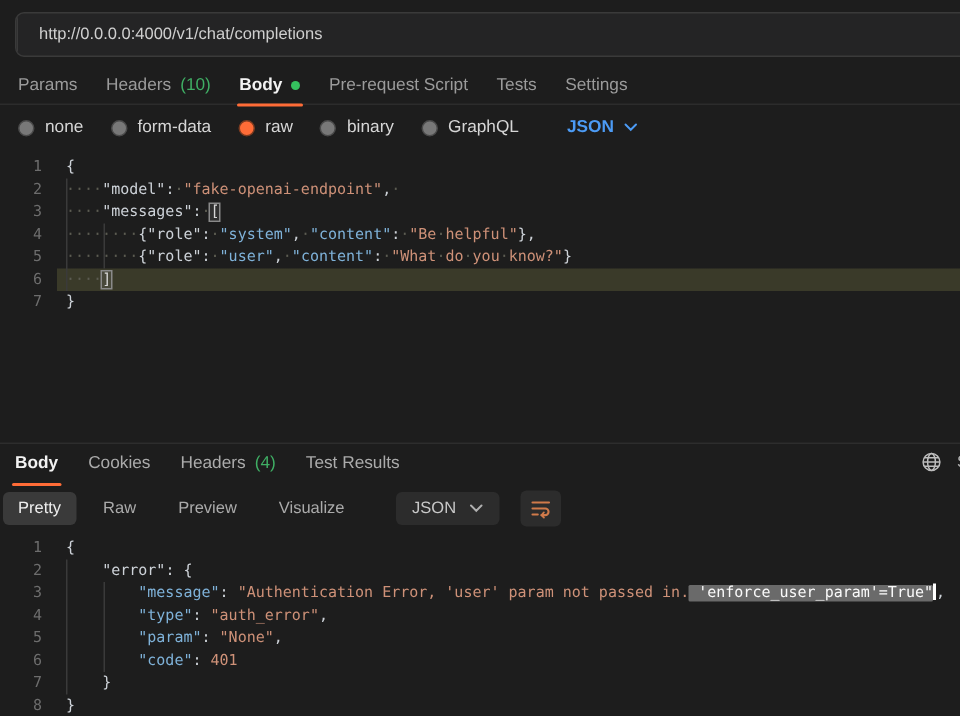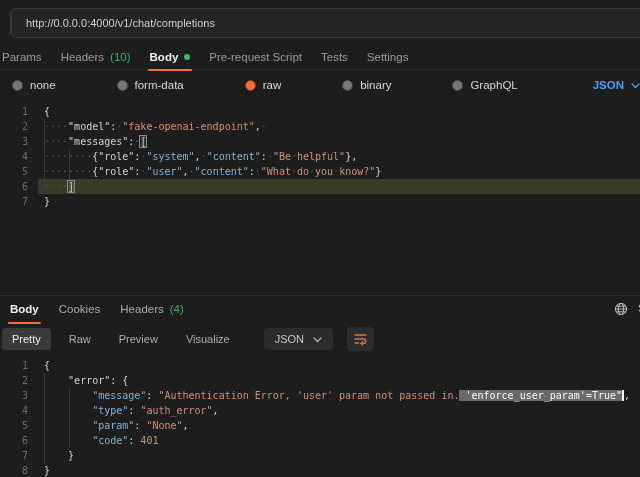--- a/index.html
+++ b/index.html
@@ -18,34 +18,34 @@
   }
   .method-cell{display:flex;align-items:center;gap:16px;padding:0 12px 0 18px;height:100%;cursor:default}
   .method-label{color:#e7c04a;font-weight:bold;font-size:11px;letter-spacing:.3px}
   .vdiv{width:1px;height:30px;background:#3a3a3a;flex:none}
   .url-text{padding-left:14px;font-size:11px;color:#cfcfcf;white-space:nowrap}
   .chev{flex:none;display:inline-block}
 
   
   .reqtabs{
     position:absolute;left:0;top:44px;width:640px;height:26px;box-sizing:border-box;
-    display:flex;align-items:center;padding-left:2px;gap:19px;
+    display:flex;align-items:center;padding-left:12px;gap:19px;
     border-bottom:1px solid #2c2c2c;font-size:11.5px;color:#9b9b9b;
   }
   .tab{position:relative;height:26px;display:flex;align-items:center;gap:6px;white-space:nowrap;cursor:default}
   .tab.active{color:#f2f2f2;font-weight:bold}
   .tab.active::after{content:"";position:absolute;left:-2px;right:-2px;bottom:-1px;height:2px;background:#ff6c37;border-radius:1px}
   .tab .count{color:#3fae64}
   .gdot{width:6px;height:6px;border-radius:50%;background:#35c05e;flex:none}
 
   
   .radios{
     position:absolute;left:0;top:71px;width:640px;height:28px;box-sizing:border-box;
     display:flex;align-items:center;padding-left:12px;gap:18px;
-    font-size:11.5px;color:#d6d6d6;justify-content:space-between;
+    font-size:11.5px;color:#d6d6d6;
   }
   .radio{display:flex;align-items:center;gap:7px;white-space:nowrap;cursor:default}
   .rdot{width:11px;height:11px;border-radius:50%;background:#787878;border:1px solid #4a4a4a;box-sizing:border-box;flex:none}
   .radio.sel .rdot{background:#ff6c37;border-color:#7c3b20}
   .lang-select{display:flex;align-items:center;gap:7px;margin-left:14px;color:#4c9bf5;font-weight:bold;font-size:11.5px;cursor:default}
 
   
   .editor{
     position:absolute;left:0;width:640px;
     font-family:"DejaVu Sans Mono",monospace;font-size:10px;
@@ -174,20 +174,23 @@
   <div class="tab active">
         <span>Body</span>
       </div>
       <div class="tab">
         <span>Cookies</span>
       </div>
       <div class="tab">
         <span>Headers</span>
         <span class="count">(4)</span>
       </div>
+      <div class="tab">
+        <span>Test Results</span>
+      </div>
     </div>
 
   <div class="viewsrow" id="viewsrow">
       <div class="viewbtn active">Pretty</div>
       <div class="viewbtn">Raw</div>
       <div class="viewbtn">Preview</div>
       <div class="viewbtn">Visualize</div>
       <div class="jsonbtn">
         <span>JSON</span>
         <span class="chev"><svg width="9" height="6" viewBox="0 0 9 6">

